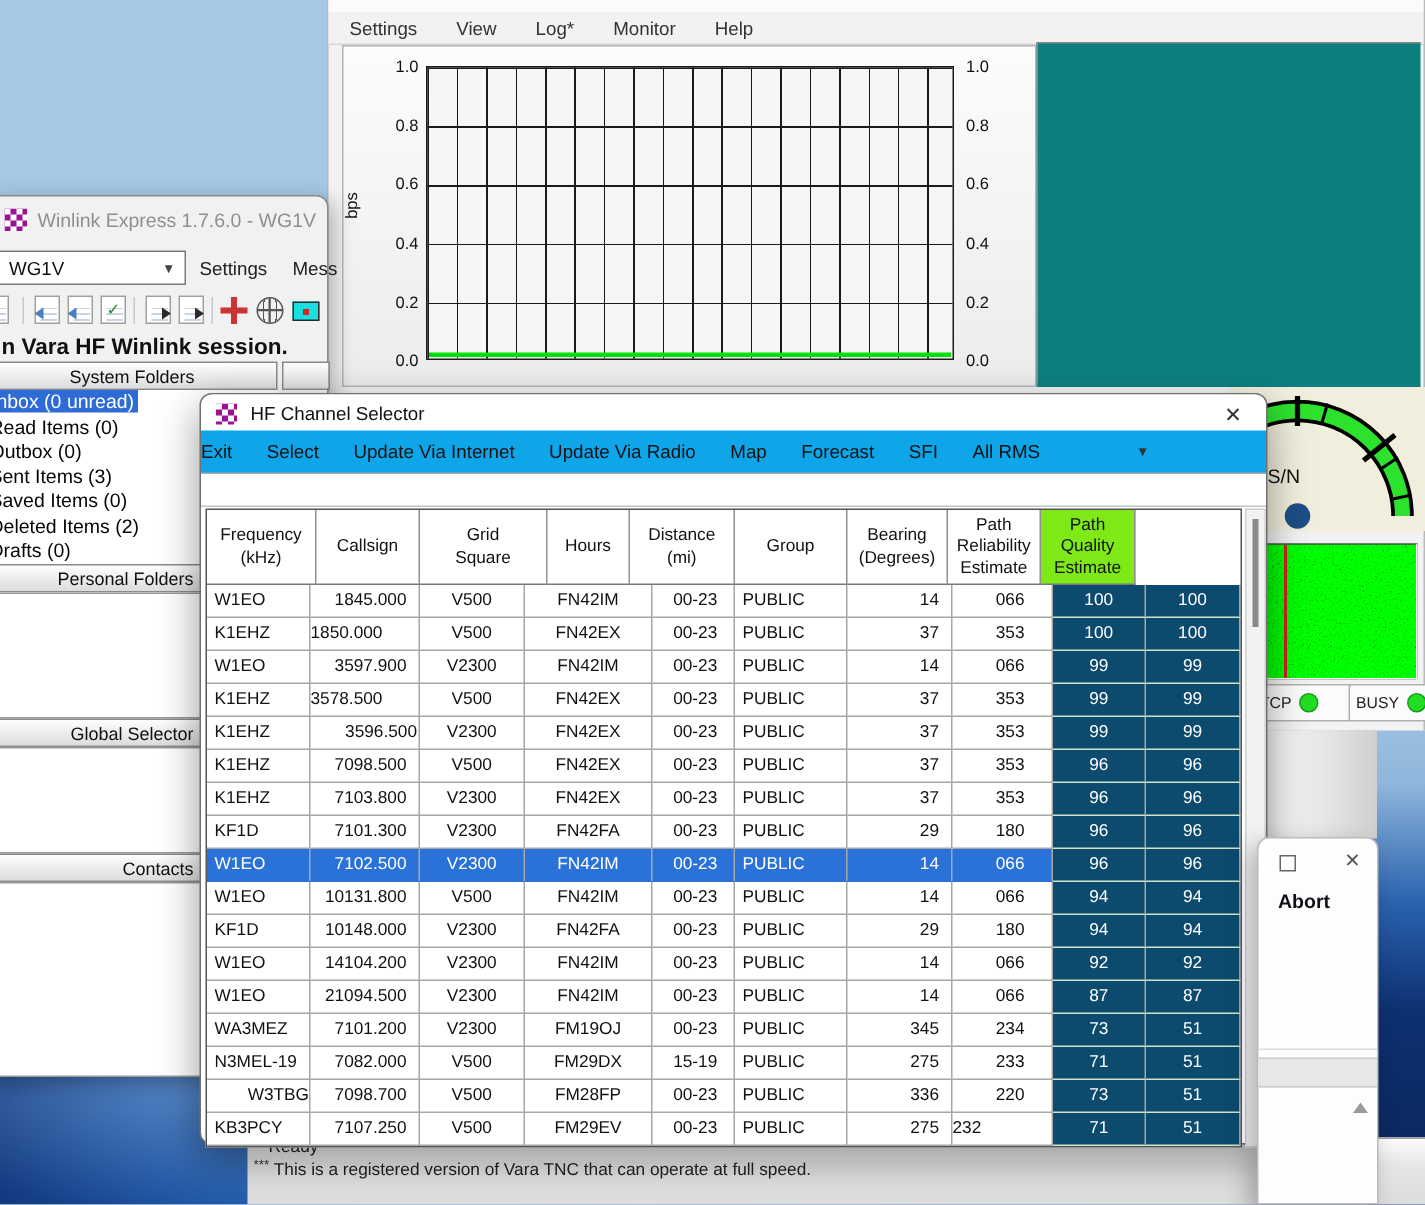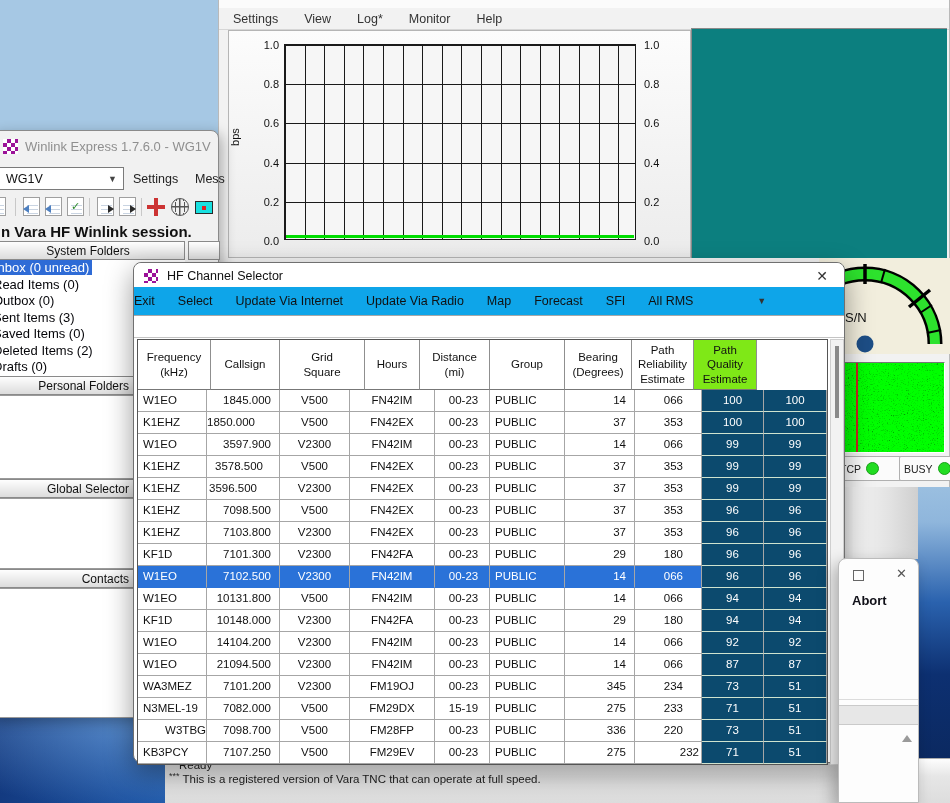--- a/index.html
+++ b/index.html
@@ -372,33 +372,33 @@
             <div class="hf-td" style="width: 85px; text-align: center;">FN42IM</div>
             <div class="hf-td" style="width: 55px; text-align: center; padding-left: 3px;">00-23</div>
             <div class="hf-td" style="width: 75px; text-align: left; padding-left: 5px;">PUBLIC</div>
             <div class="hf-td" style="width: 70px; text-align: right; padding-right: 8px;">14</div>
             <div class="hf-td" style="width: 67px; text-align: right; padding-right: 18px;">066</div>
             <div class="hf-td green" style="width: 62px; text-align: center;">99</div>
             <div class="hf-td green" style="width: 63px; text-align: center;">99</div>
           </div>
           <div class="hf-tr">
             <div class="hf-td" style="width: 69px; text-align: left; padding-left: 5px;">K1EHZ</div>
-            <div class="hf-td" style="width: 73px; text-align: center; padding-right: 8px;">3578.500</div>
+            <div class="hf-td" style="width: 73px; text-align: left; padding-right: 8px;">3578.500</div>
             <div class="hf-td" style="width: 70px; text-align: center;">V500</div>
             <div class="hf-td" style="width: 85px; text-align: center;">FN42EX</div>
             <div class="hf-td" style="width: 55px; text-align: center; padding-left: 3px;">00-23</div>
             <div class="hf-td" style="width: 75px; text-align: left; padding-left: 5px;">PUBLIC</div>
             <div class="hf-td" style="width: 70px; text-align: right; padding-right: 8px;">37</div>
             <div class="hf-td" style="width: 67px; text-align: right; padding-right: 18px;">353</div>
             <div class="hf-td green" style="width: 62px; text-align: center;">99</div>
             <div class="hf-td green" style="width: 63px; text-align: center;">99</div>
           </div>
           <div class="hf-tr">
             <div class="hf-td" style="width: 69px; text-align: left; padding-left: 5px;">K1EHZ</div>
-            <div class="hf-td" style="width: 73px; text-align: right; padding-right: 22px;">3596.500</div>
+            <div class="hf-td" style="width: 73px; text-align: right; padding-right: 1px;">3596.500</div>
             <div class="hf-td" style="width: 70px; text-align: center;">V2300</div>
             <div class="hf-td" style="width: 85px; text-align: center;">FN42EX</div>
             <div class="hf-td" style="width: 55px; text-align: center; padding-left: 3px;">00-23</div>
             <div class="hf-td" style="width: 75px; text-align: left; padding-left: 5px;">PUBLIC</div>
             <div class="hf-td" style="width: 70px; text-align: right; padding-right: 8px;">37</div>
             <div class="hf-td" style="width: 67px; text-align: right; padding-right: 18px;">353</div>
             <div class="hf-td green" style="width: 62px; text-align: center;">99</div>
             <div class="hf-td green" style="width: 63px; text-align: center;">99</div>
           </div>
           <div class="hf-tr">
@@ -534,21 +534,21 @@
             <div class="hf-td green" style="width: 63px; text-align: center;">51</div>
           </div>
           <div class="hf-tr">
             <div class="hf-td" style="width: 69px; text-align: left; padding-left: 5px;">KB3PCY</div>
             <div class="hf-td" style="width: 73px; text-align: right; padding-right: 8px;">7107.250</div>
             <div class="hf-td" style="width: 70px; text-align: center;">V500</div>
             <div class="hf-td" style="width: 85px; text-align: center;">FM29EV</div>
             <div class="hf-td" style="width: 55px; text-align: center; padding-left: 3px;">00-23</div>
             <div class="hf-td" style="width: 75px; text-align: left; padding-left: 5px;">PUBLIC</div>
             <div class="hf-td" style="width: 70px; text-align: right; padding-right: 8px;">275</div>
-            <div class="hf-td" style="width: 67px; text-align: right; padding-right: 2px;">232</div>
+            <div class="hf-td" style="width: 67px; text-align: left; padding-right: 17px;">232</div>
             <div class="hf-td green" style="width: 62px; text-align: center;">71</div>
             <div class="hf-td green" style="width: 63px; text-align: center;">51</div>
           </div>
         </div>
     </div>
     <div class="hf-scroll">
       <div class="hf-thumb"></div>
     </div>
   </div>
 

